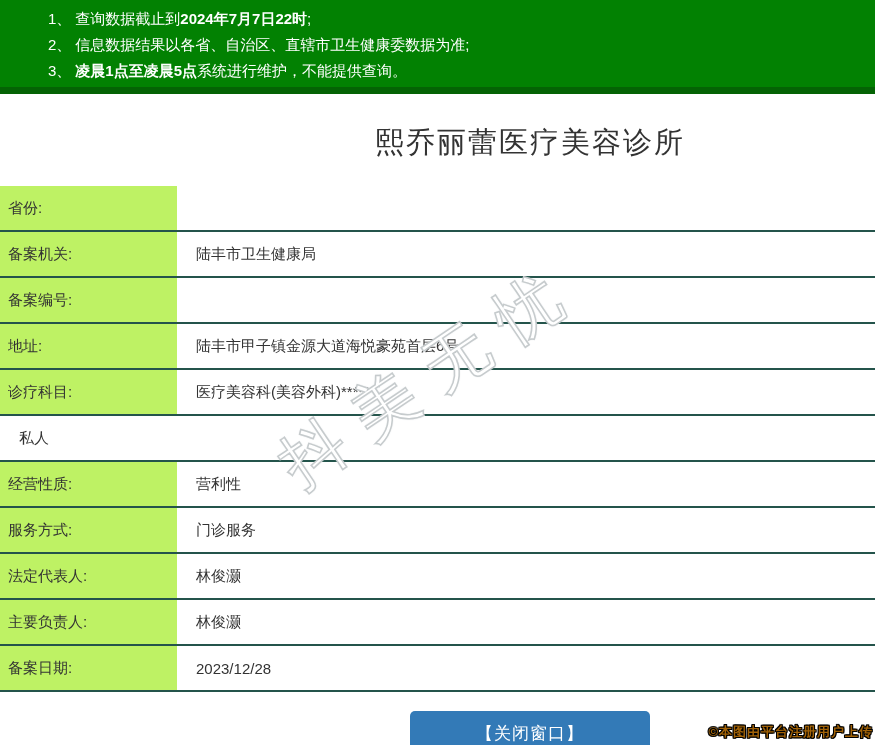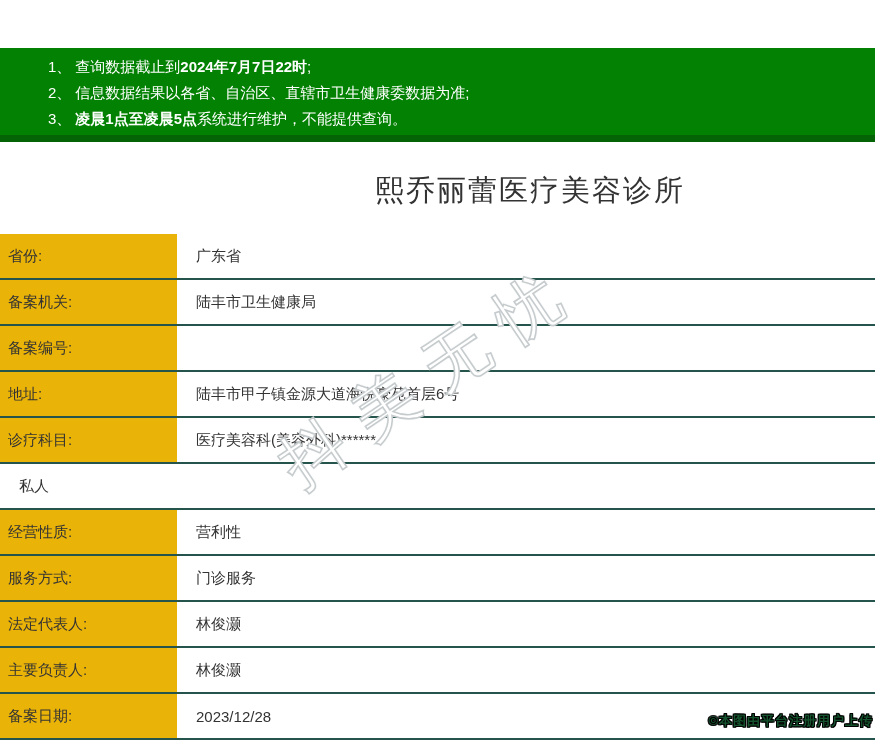--- a/index.html
+++ b/index.html
@@ -1,36 +1,36 @@
 <!DOCTYPE html>
 <html><head>
 <meta charset="utf-8">
 <style>
   html,body{margin:0;padding:0;}
   body{
     width:875px;height:745px;overflow:hidden;position:relative;
     background:#ffffff;font-family:"Liberation Sans",sans-serif;
   }
   
-  .banner{background:#028102;padding:6px 0 3px 0;margin-top:48px;}
+  .banner{background:#028102;padding:6px 0 3px 0;}
   .notice{color:#ffffff;font-size:15px;line-height:26px;padding-left:48px;white-space:nowrap;}
   .notice .num{margin-right:4px;}
   .notice b{font-weight:bold;}
   .banner-strip{height:7px;background:#046304;}
   
   .content{width:1060px;}
   .page-title{
     text-align:center;font-size:29px;line-height:36px;color:#333;
     font-weight:400;letter-spacing:2px;margin:30px 0 26px 0;
   }
   
   .info-table{width:1060px;}
   .row{display:flex;height:44px;border-bottom:2px solid #24544b;background:#ffffff;}
   .row .label{
-    width:177px;flex:0 0 177px;box-sizing:border-box;background:#eab308;
+    width:177px;flex:0 0 177px;box-sizing:border-box;background:#bef264;
     display:flex;align-items:center;padding-left:8px;font-size:15px;color:#333;
   }
   .row .value{
     display:flex;align-items:center;padding-left:19px;font-size:15px;color:#333;
   }
   
   .footer{width:1060px;display:flex;justify-content:center;margin-top:19px;}
   .close-btn{
     width:240px;height:44px;background:#337ab7;color:#ffffff;font-size:17px;
     border:none;border-radius:5px;font-family:inherit;cursor:pointer;letter-spacing:1px;
@@ -38,21 +38,21 @@
   
   .watermark{
     position:absolute;left:258px;top:332px;white-space:nowrap;pointer-events:none;
     transform:rotate(-34deg);transform-origin:center center;
     font-size:64px;letter-spacing:22px;color:#ffffff;
     -webkit-text-stroke:1.5px #c6cbcd;
     text-shadow:0 0 2px #c6cbcd;
   }
   
   .credit{
-    position:absolute;right:2px;bottom:15px;font-size:13px;font-weight:bold;color:#14532d;
+    position:absolute;right:2px;bottom:4px;font-size:13px;font-weight:bold;color:#a16207;
     text-shadow:-1px -1px 0 #000,1px -1px 0 #000,-1px 1px 0 #000,1px 1px 0 #000,
                 -1px 0 0 #000,1px 0 0 #000,0 -1px 0 #000,0 1px 0 #000;
     letter-spacing:1px;
   }
 </style>
 </head>
 <body>
 
 <div class="banner">
   <div class="notice">
@@ -66,21 +66,20 @@
   </div>
 </div>
 <div class="banner-strip"></div>
 
 <div class="content">
   <h1 class="page-title">熙乔丽蕾医疗美容诊所</h1>
 
   <div class="info-table">
     <div class="row">
       <div class="label">省份:</div>
-      <div class="value">广东省</div>
     </div>
     <div class="row">
       <div class="label">备案机关:</div>
       <div class="value">陆丰市卫生健康局</div>
     </div>
     <div class="row">
       <div class="label">备案编号:</div>
     </div>
     <div class="row">
       <div class="label">地址:</div>

